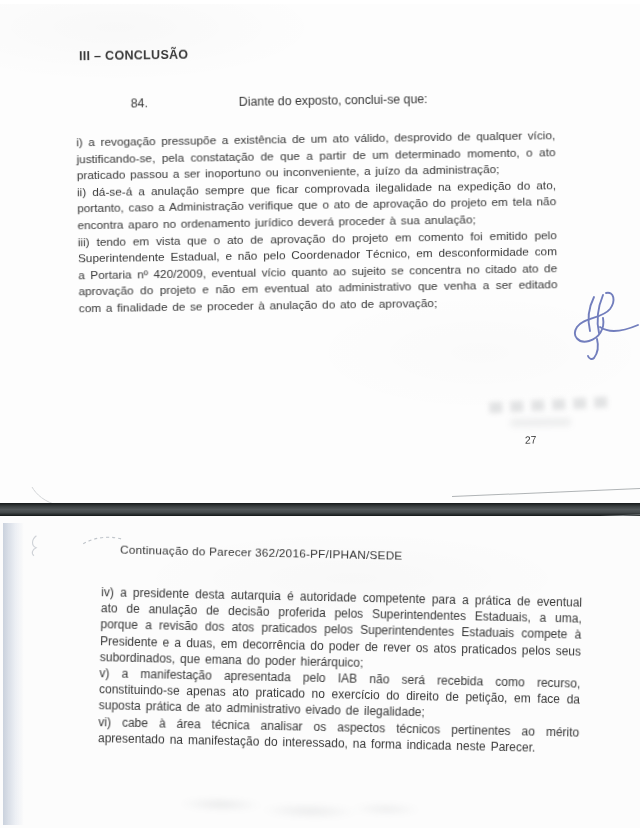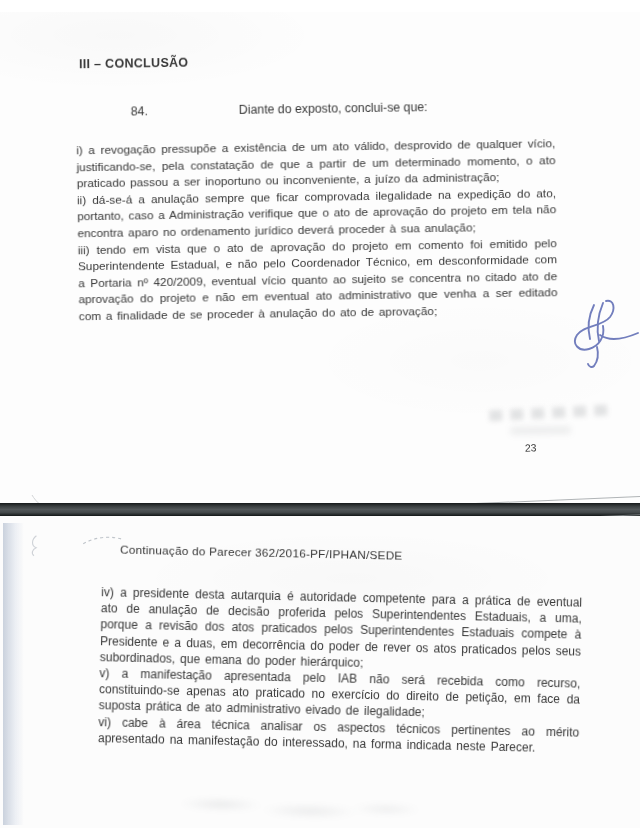--- a/index.html
+++ b/index.html
@@ -4,21 +4,21 @@
 <style>
   html, body { margin: 0; padding: 0; }
   body {
     width: 640px; height: 828px;
     position: relative;
     background: #ffffff;
     font-family: "Liberation Sans", sans-serif;
     overflow: hidden;
   }
   .sheet { position: absolute; left: 0; width: 640px; background: #fdfdfd; }
-  #page1 { top: 12px; height: 581px;
+  #page1 { top: 4px; height: 581px;
     background:
       radial-gradient(ellipse 300px 80px at 18% 4%, rgba(0,0,0,0.018), transparent 70%),
       radial-gradient(ellipse 260px 90px at 75% 60%, rgba(0,0,0,0.012), transparent 70%),
       #fdfdfd;
   }
   #page2 { top: 516px; height: 312px;
     background:
       radial-gradient(ellipse 320px 70px at 55% 20%, rgba(0,0,0,0.015), transparent 70%),
       #fcfcfc;
   }
@@ -116,21 +116,21 @@
 
     <div class="body-block-1 scan-ink">
       <p>i) a revogação pressupõe a existência de um ato válido, desprovido de qualquer vício, justificando-se, pela constatação de que a partir de um determinado momento, o ato praticado passou a ser inoportuno ou inconveniente, a juízo da administração;</p>
       <p>ii) dá-se-á a anulação sempre que ficar comprovada ilegalidade na expedição do ato, portanto, caso a Administração verifique que o ato de aprovação do projeto em tela não encontra aparo no ordenamento jurídico deverá proceder à sua anulação;</p>
       <p>iii) tendo em vista que o ato de aprovação do projeto em comento foi emitido pelo Superintendente Estadual, e não pelo Coordenador Técnico, em desconformidade com a Portaria nº 420/2009, eventual vício quanto ao sujeito se concentra no citado ato de aprovação do projeto e não em eventual ato administrativo que venha a ser editado com a finalidade de se proceder à anulação do ato de aprovação;</p>
     </div>
 
     <div class="ghost-smudge"></div>
     <div class="ghost-smudge-2"></div>
 
-    <div class="page-number">23</div>
+    <div class="page-number">27</div>
   </div>
 
   <div class="signature-wrap">
     <svg width="84" height="74" viewBox="0 0 84 74">
       <g fill="none" stroke="#5a68b2" stroke-width="1.9" stroke-linecap="round" opacity="0.85">
         <path d="M38,10 C33,20 31,32 34,44"></path>
         <path d="M47,8 C42,20 40,33 43,46"></path>
         <path d="M50,6 C58,4 60,14 54,22 C46,32 28,30 21,40 C15,49 23,57 33,54 C43,51 49,42 47,31"></path>
         <path d="M44,40 C54,47 68,44 82,38"></path>
         <path d="M41,52 C43,60 41,67 38,71 C36,73 33,72 32,69"></path>

